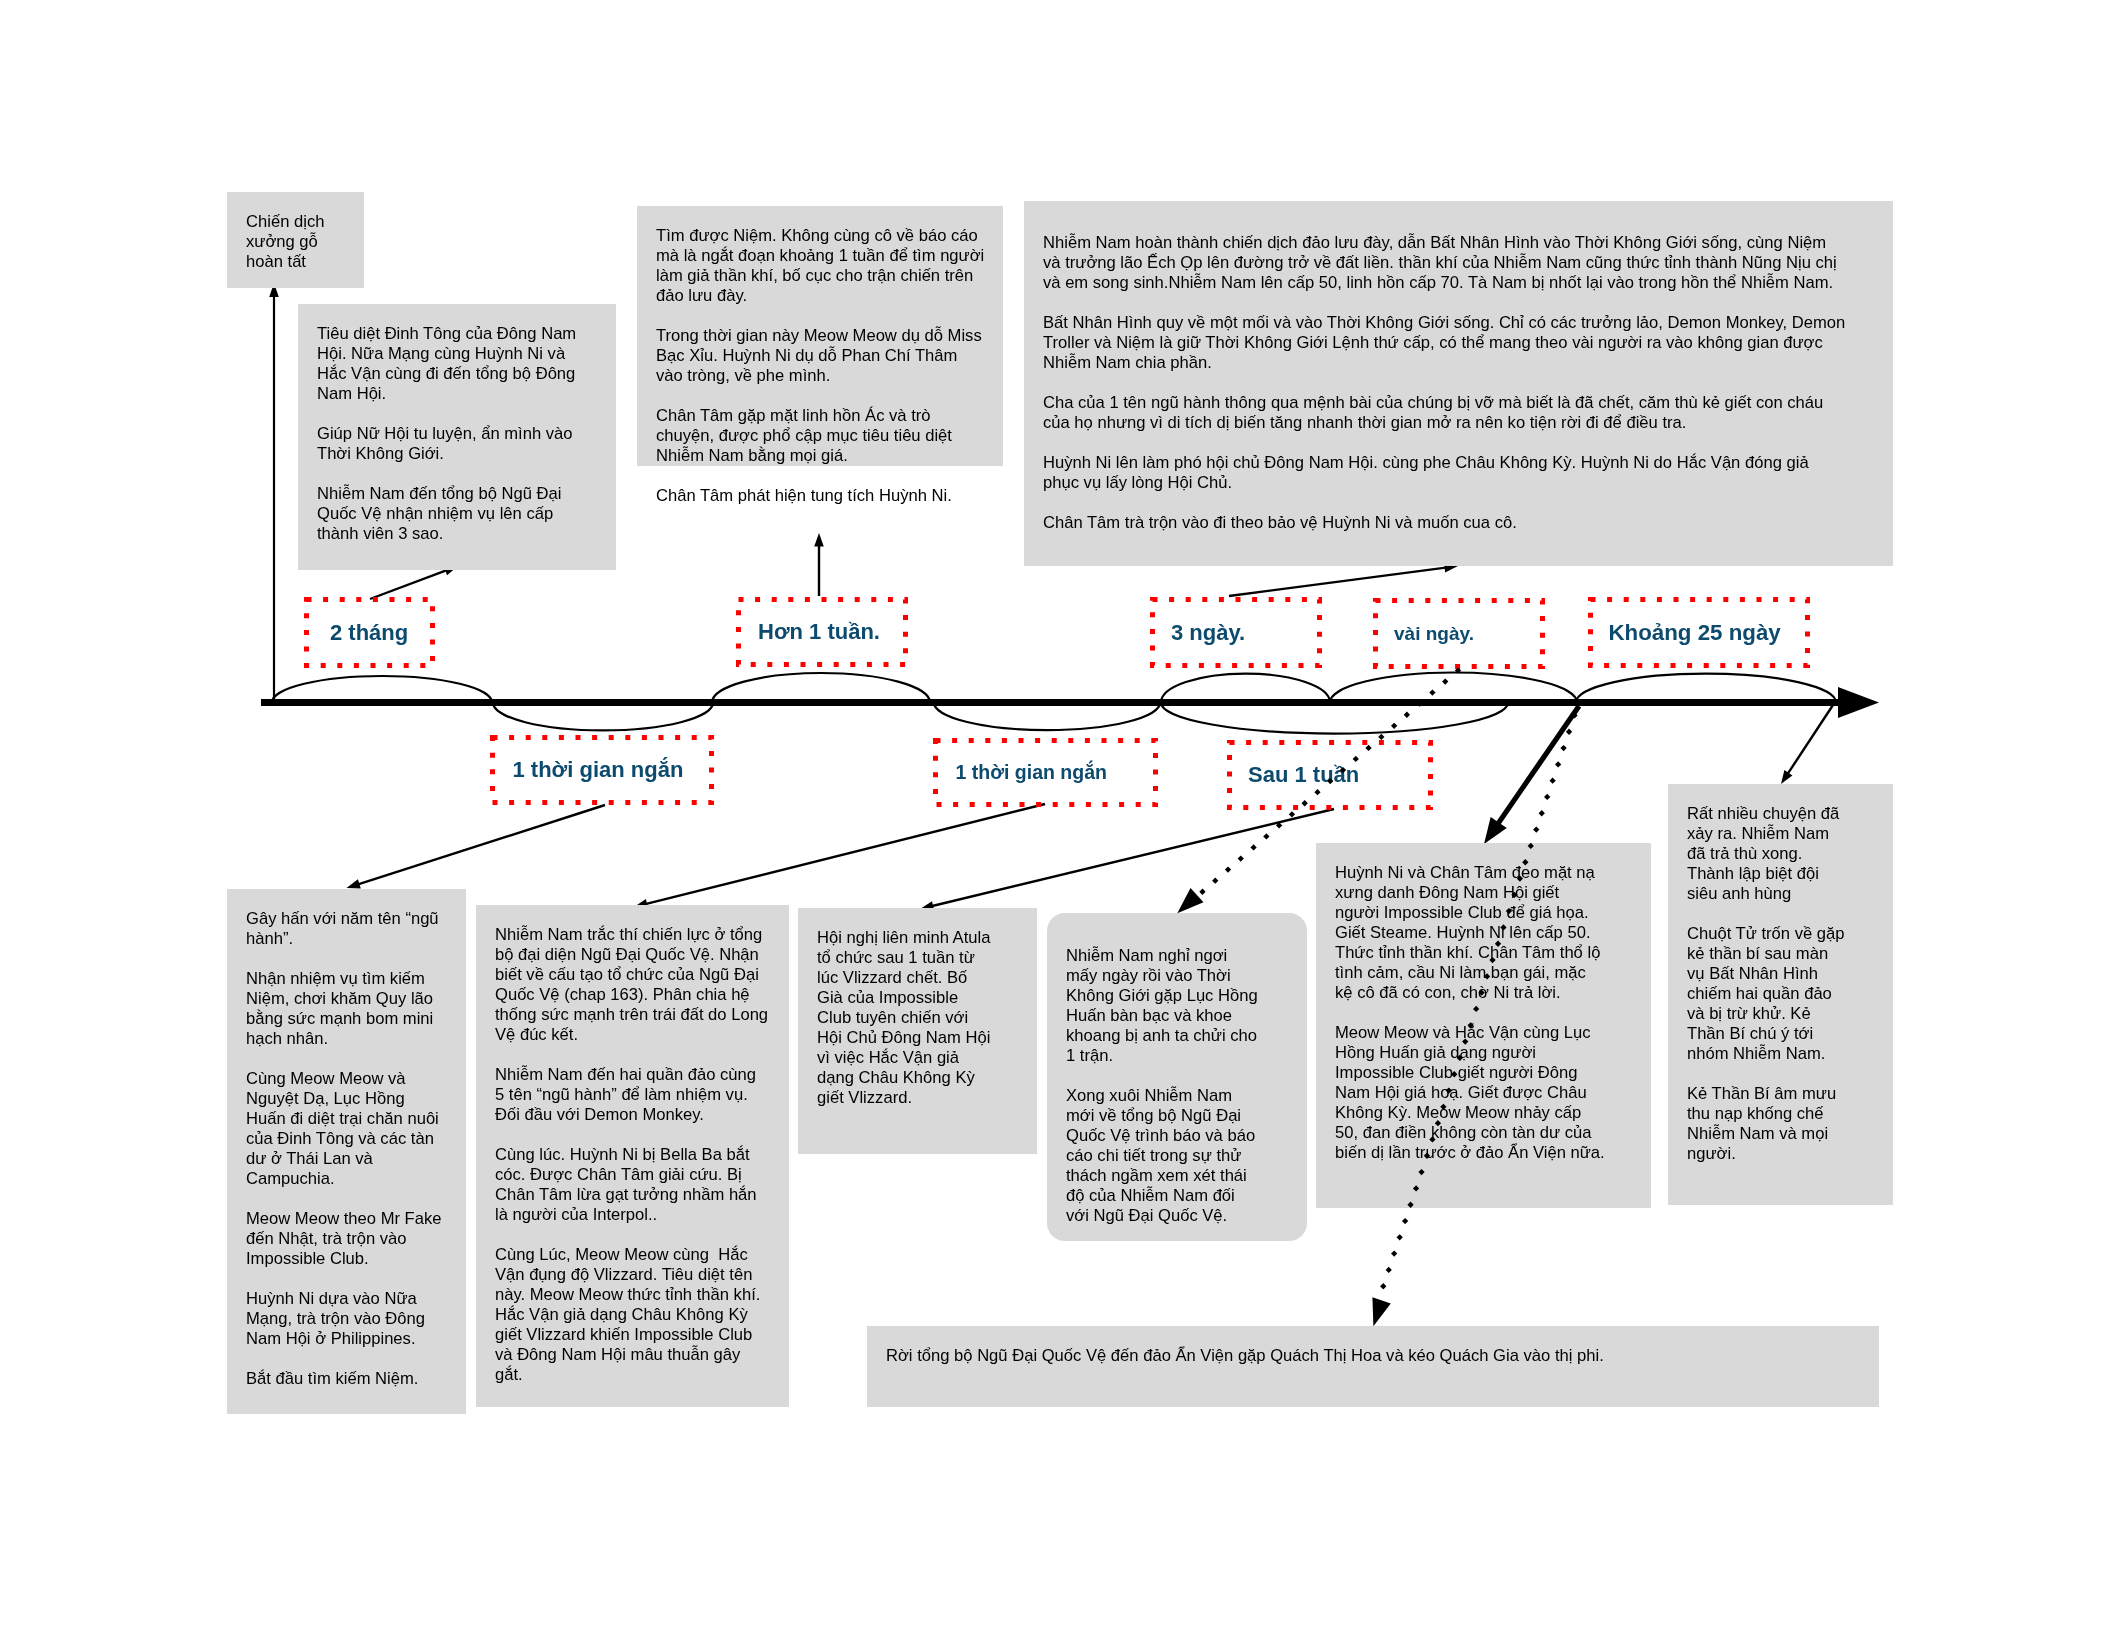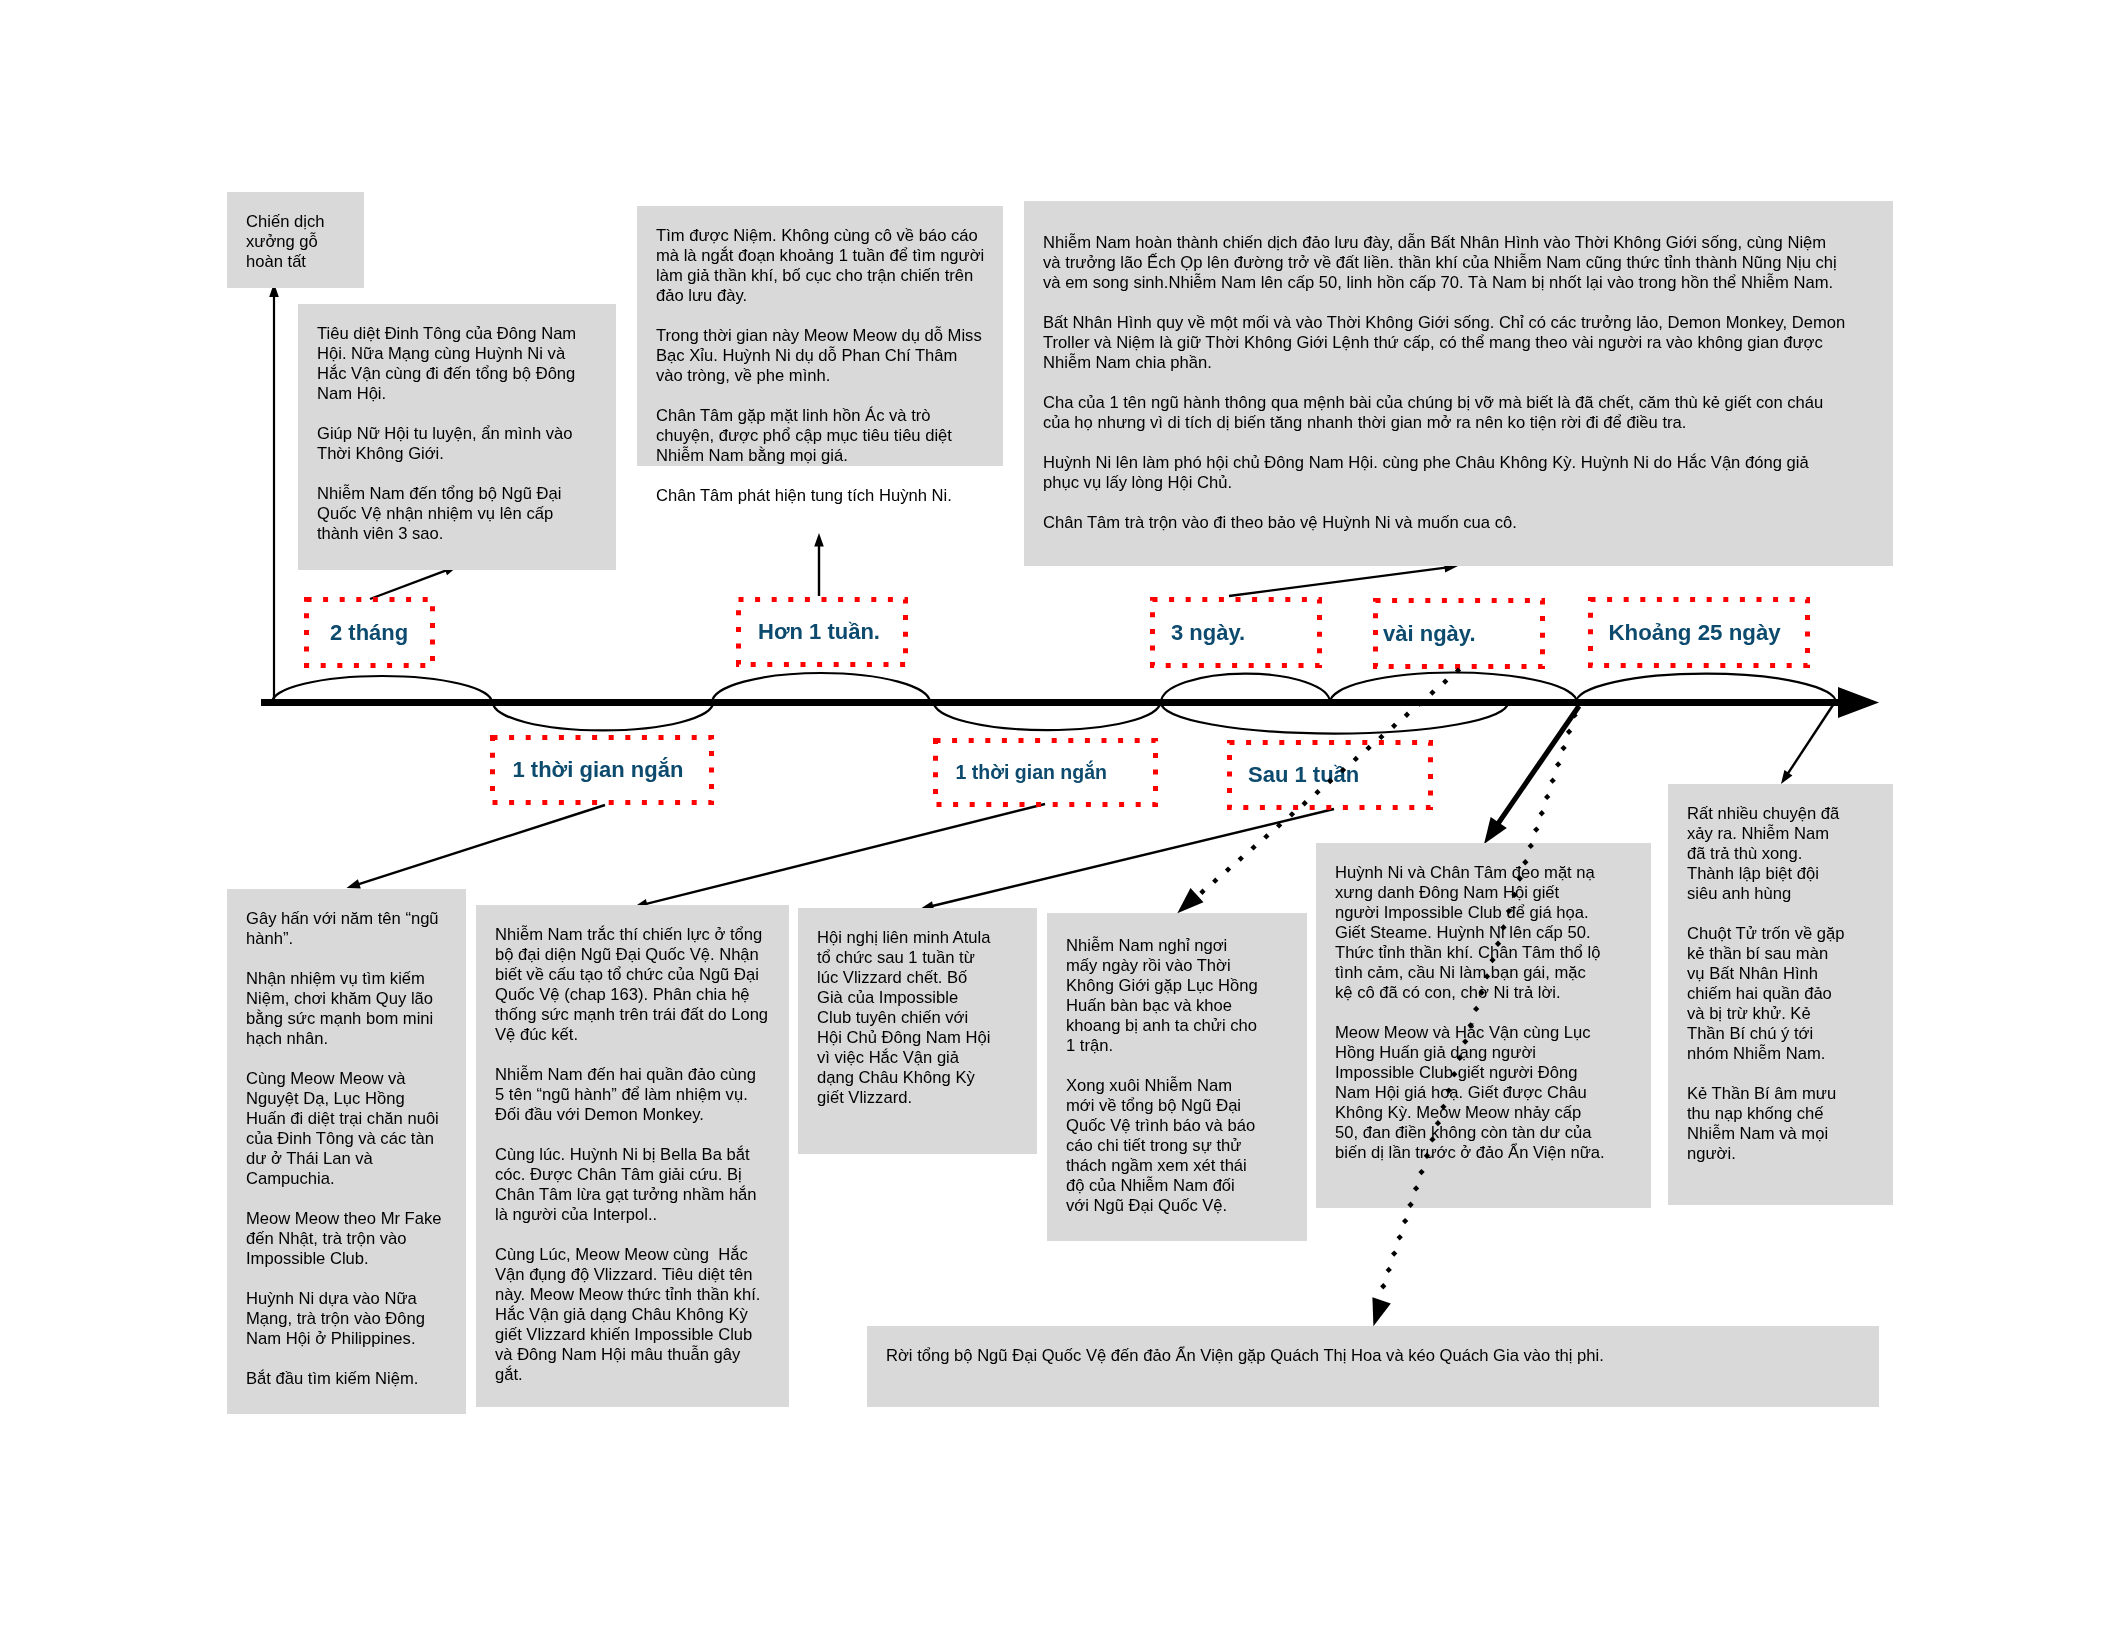--- a/index.html
+++ b/index.html
@@ -162,21 +162,21 @@
 tổ chức sau 1 tuần từ
 lúc Vlizzard chết. Bố
 Già của Impossible
 Club tuyên chiến với
 Hội Chủ Đông Nam Hội
 vì việc Hắc Vận giả
 dạng Châu Không Kỳ
 giết Vlizzard.</p>
   </div>
 </div>
-<div class="note" style="left:1047px;top:913px;width:260px;height:328px;padding:23px 19px;">
+<div class="note" style="left:1047px;top:913px;width:260px;height:328px;padding:33px 19px;border-radius:18px;">
   <div style="width:220px;">
     <p>Nhiễm Nam nghỉ ngơi
 mấy ngày rồi vào Thời
 Không Giới gặp Lục Hồng
 Huấn bàn bạc và khoe
 khoang bị anh ta chửi cho
 1 trận.</p>
     <p>Xong xuôi Nhiễm Nam
 mới về tổng bộ Ngũ Đại
 Quốc Vệ trình báo và báo
@@ -244,21 +244,21 @@
 <div class="mark" style="left:1150px;top:597px;width:172px;height:71px;">
   <svg class="dashbox" viewBox="0 0 172 71">
         <rect x="2.5" y="2.5" width="167" height="66" fill="none" stroke="#ff0000" stroke-width="5" stroke-dasharray="5 11.6"></rect>
       </svg>
   <span style="margin-left:21px;font-size:22px;">3 ngày.</span>
 </div>
 <div class="mark" style="left:1373px;top:598px;width:172px;height:71px;">
   <svg class="dashbox" viewBox="0 0 172 71">
         <rect x="2.5" y="2.5" width="167" height="66" fill="none" stroke="#ff0000" stroke-width="5" stroke-dasharray="5 11.6"></rect>
       </svg>
-  <span style="margin-left:10px;font-size:22px;">vài ngày.</span>
+  <span style="margin-left:21px;font-size:19px;">vài ngày.</span>
 </div>
 <div class="mark" style="left:1588px;top:597px;width:222px;height:71px;">
   <svg class="dashbox" viewBox="0 0 222 71">
         <rect x="2.5" y="2.5" width="217" height="66" fill="none" stroke="#ff0000" stroke-width="5" stroke-dasharray="5 11.6"></rect>
       </svg>
   <span style="margin-left:20.5px;font-size:22.3px;">Khoảng 25 ngày</span>
 </div>
 <div class="mark" style="left:490px;top:735px;width:224px;height:70px;">
   <svg class="dashbox" viewBox="0 0 224 70">
         <rect x="2.5" y="2.5" width="219" height="65" fill="none" stroke="#ff0000" stroke-width="5" stroke-dasharray="5 11.6"></rect>

